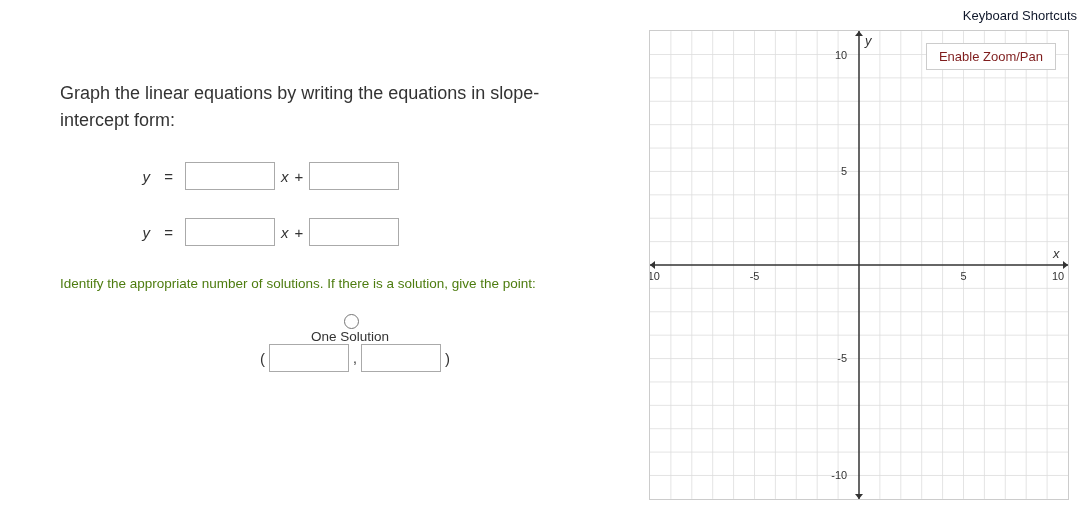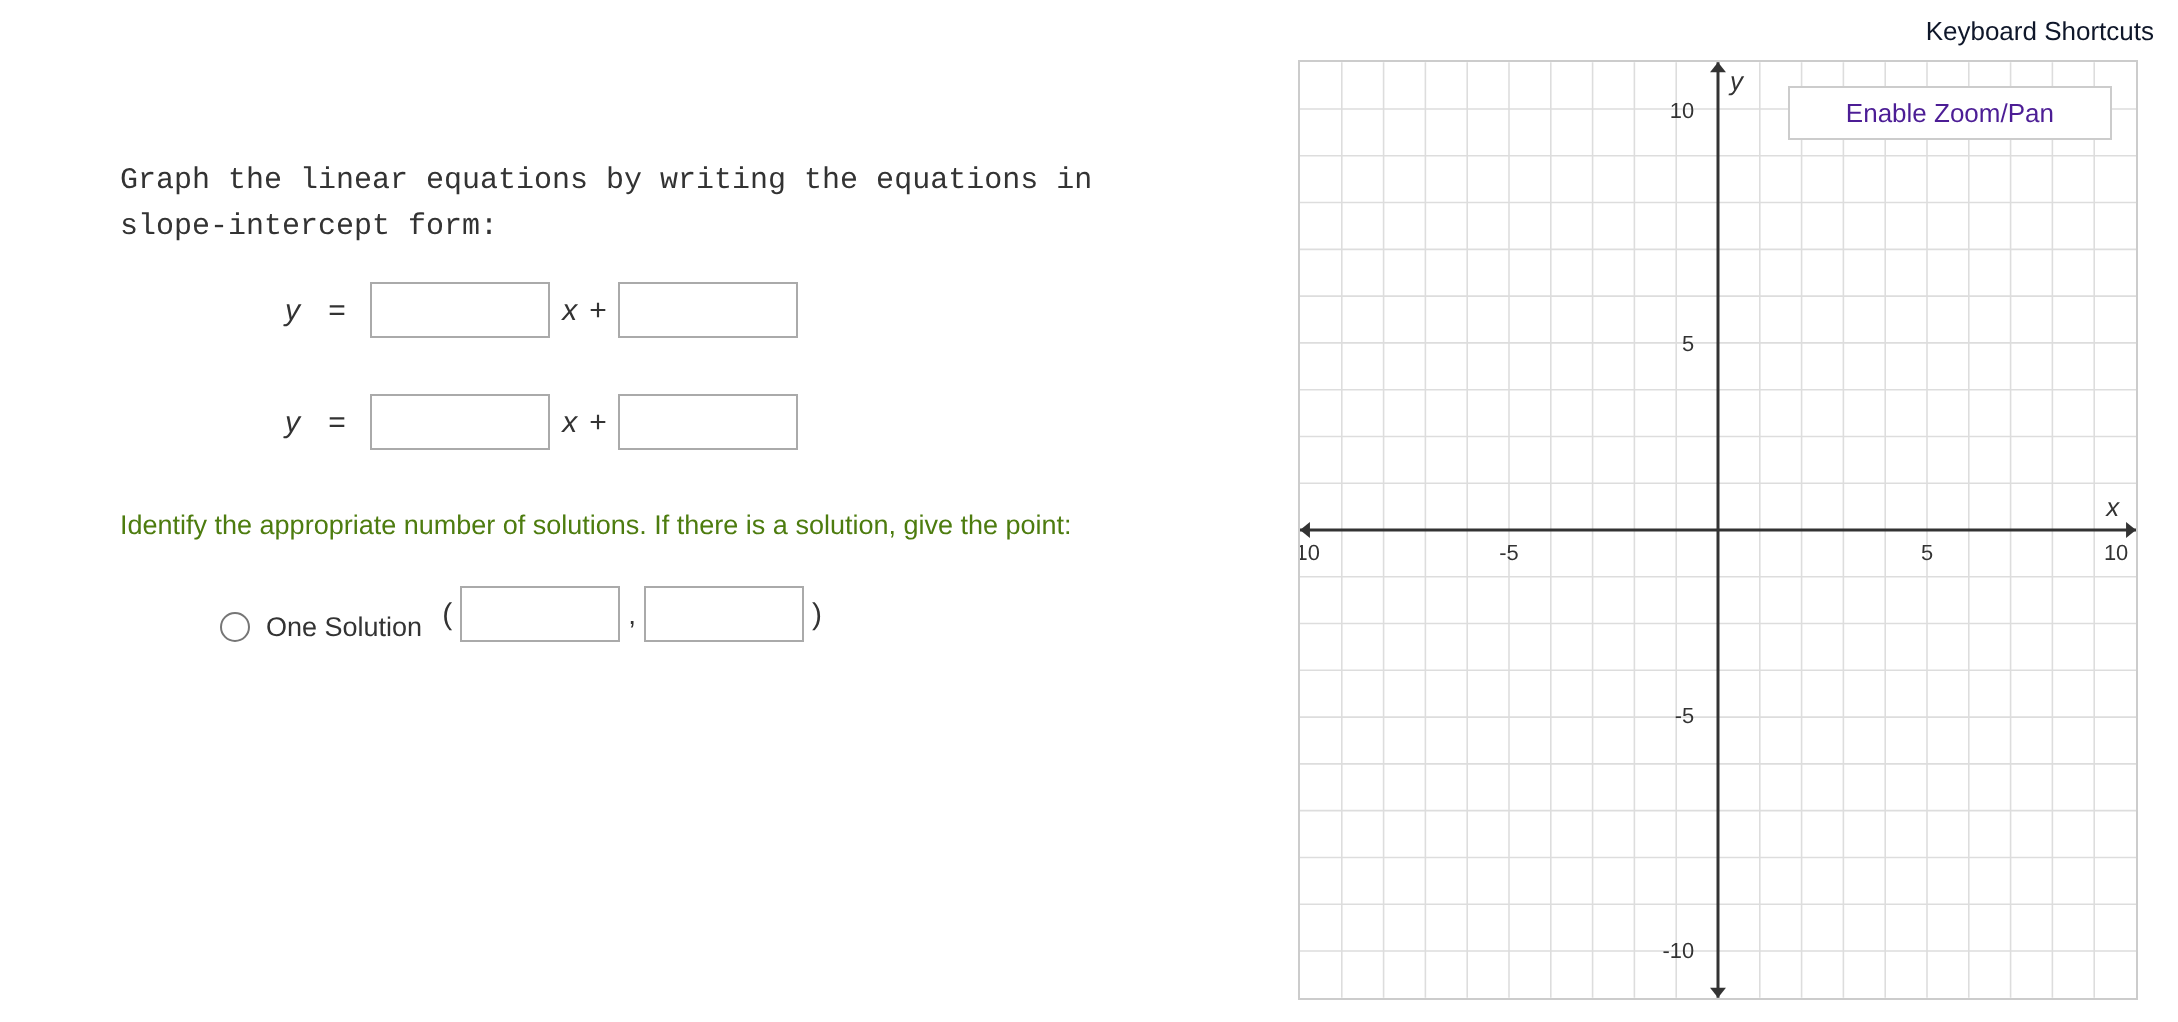--- a/index.html
+++ b/index.html
@@ -24,25 +24,24 @@
     }
 
     .left-panel {
       position: absolute;
       top: 80px;
       left: 60px;
       width: 540px;
     }
 
     .instruction {
-      font-size: 15px;
+      font-size: 18px;
       color: #333;
-      margin-bottom: 16px;
+      margin-bottom: 28px;
       line-height: 1.5;
-      font-family: Liberation Mono, monospace;
     }
 
     .equation-row {
       display: flex;
       align-items: center;
       margin-bottom: 28px;
       margin-left: 60px;
     }
 
     .eq-label {
@@ -84,23 +83,24 @@
 
     .solutions-label {
       font-size: 13.5px;
       color: #4d7c0f;
       line-height: 1.5;
       margin-bottom: 20px;
     }
 
     .radio-row {
       display: flex;
-      align-items: flex-end;
+      align-items: center;
       margin-bottom: 20px;
       margin-left: 50px;
+      flex-direction: column;
     }
 
     .radio-row input[type="radio"] {
       margin-right: 8px;
       width: 15px;
       height: 15px;
       accent-color: #555;
     }
 
     .radio-label {
@@ -137,24 +137,24 @@
       background: #fff;
       border: 1px solid #ccc;
     }
 
     .enable-zoom-btn {
       position: absolute;
       top: 12px;
       right: 12px;
       background: #fff;
       border: 1px solid #ccc;
-      padding: 5px 28px;
+      padding: 5px 12px;
       font-size: 13px;
       cursor: pointer;
-      color: #4c1d95;
+      color: #7f1d1d;
       z-index: 10;
     }
 
     svg.graph-svg {
       width: 100%;
       height: 100%;
     }
   </style>
 </head>
 <body>

